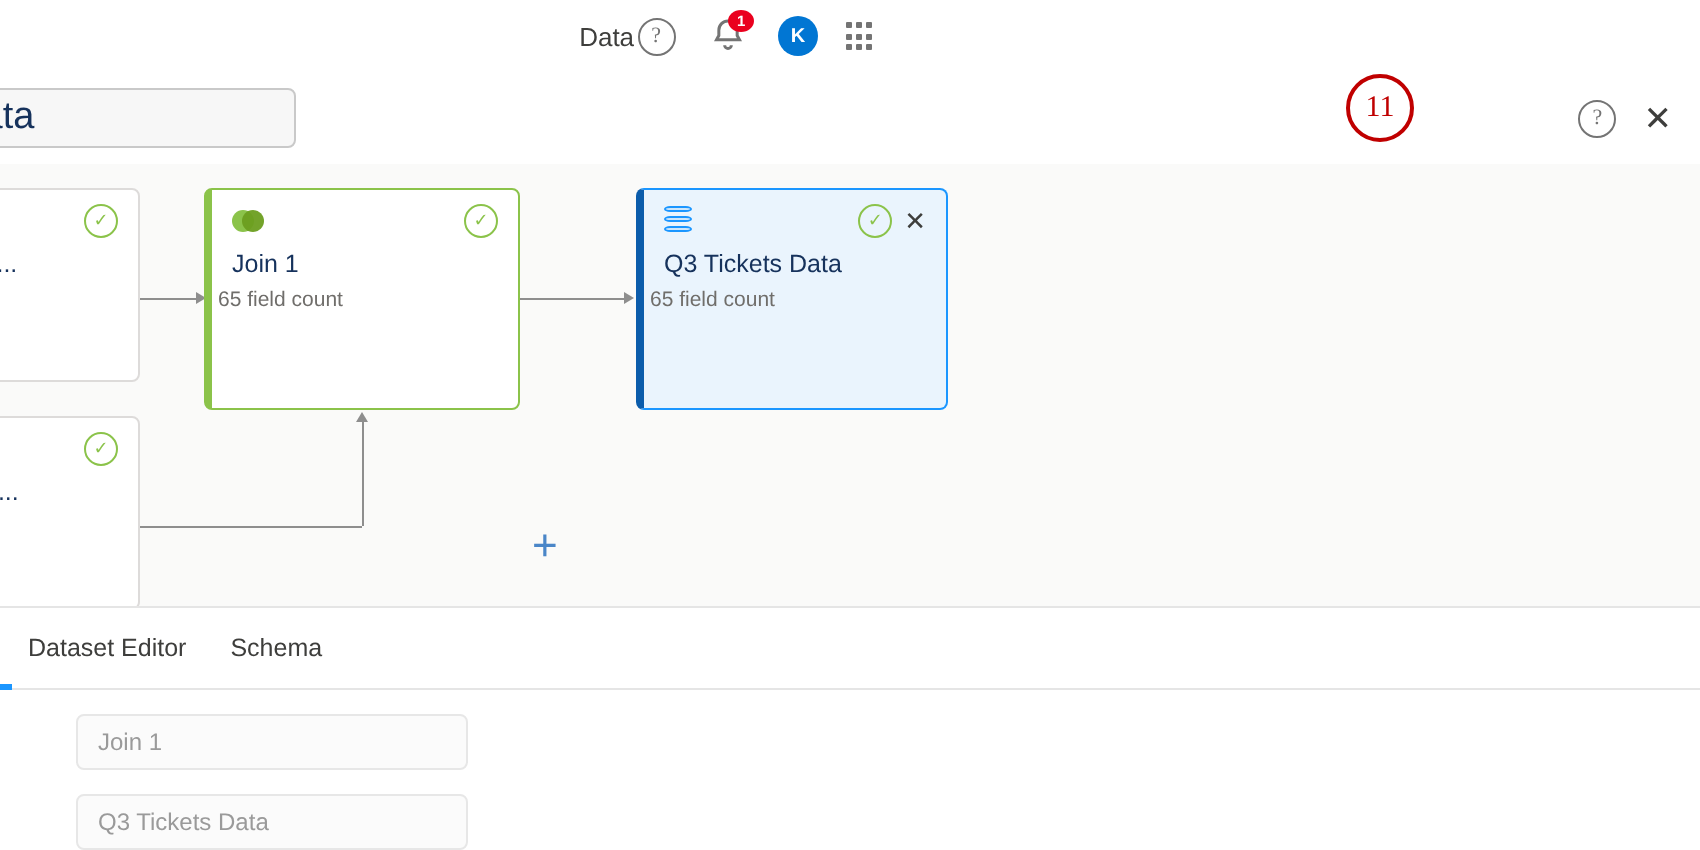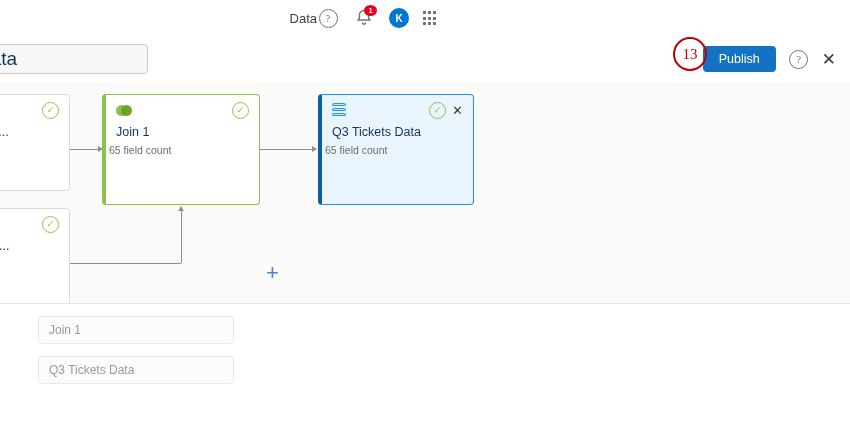--- a/index.html
+++ b/index.html
@@ -212,29 +212,28 @@
         <i></i>
           <i></i>
           <i></i>
       </div>
     </div>
   </div>
 
   <div class="sub-header">
     <div class="title-input">ts Data</div>
     <div class="sh-right">
-      <button class="publish-btn">Publish</button>
       <div class="icon-btn">
         <span class="circle-q">?</span>
       </div>
       <div class="close-x">✕</div>
     </div>
   </div>
 
-  <div class="annot">13</div>
+  <div class="annot">11</div>
 
   <div class="canvas">
 
     <div class="conn h" style="left:70px; top:67px; width:30px;"></div>
     <div class="arrow-head" style="left:98px; top:63.5px;"></div>
 
     <div class="conn h" style="left:70px; top:181px; width:111px;"></div>
     <div class="conn v" style="left:181px; top:128px; height:53px;"></div>
     <div class="arrow-head up" style="left:177.5px; top:124px;"></div>
 
@@ -282,19 +281,24 @@
         </span>
       </div>
       <div class="node-title">Q3 Tickets Data</div>
       <div class="node-sub">65 field count</div>
     </div>
 
     <div class="plus-btn">+</div>
   </div>
 
   <div class="bottom-panel">
+    <div class="tabs">
+      <div class="tab-underline"></div>
+      <div class="tab">Dataset Editor</div>
+      <div class="tab">Schema</div>
+    </div>
     <div class="field-list">
       <div class="ro-field">Join 1</div>
       <div class="ro-field">Q3 Tickets Data</div>
     </div>
   </div>
 
 </div>
 
 </body></html>

